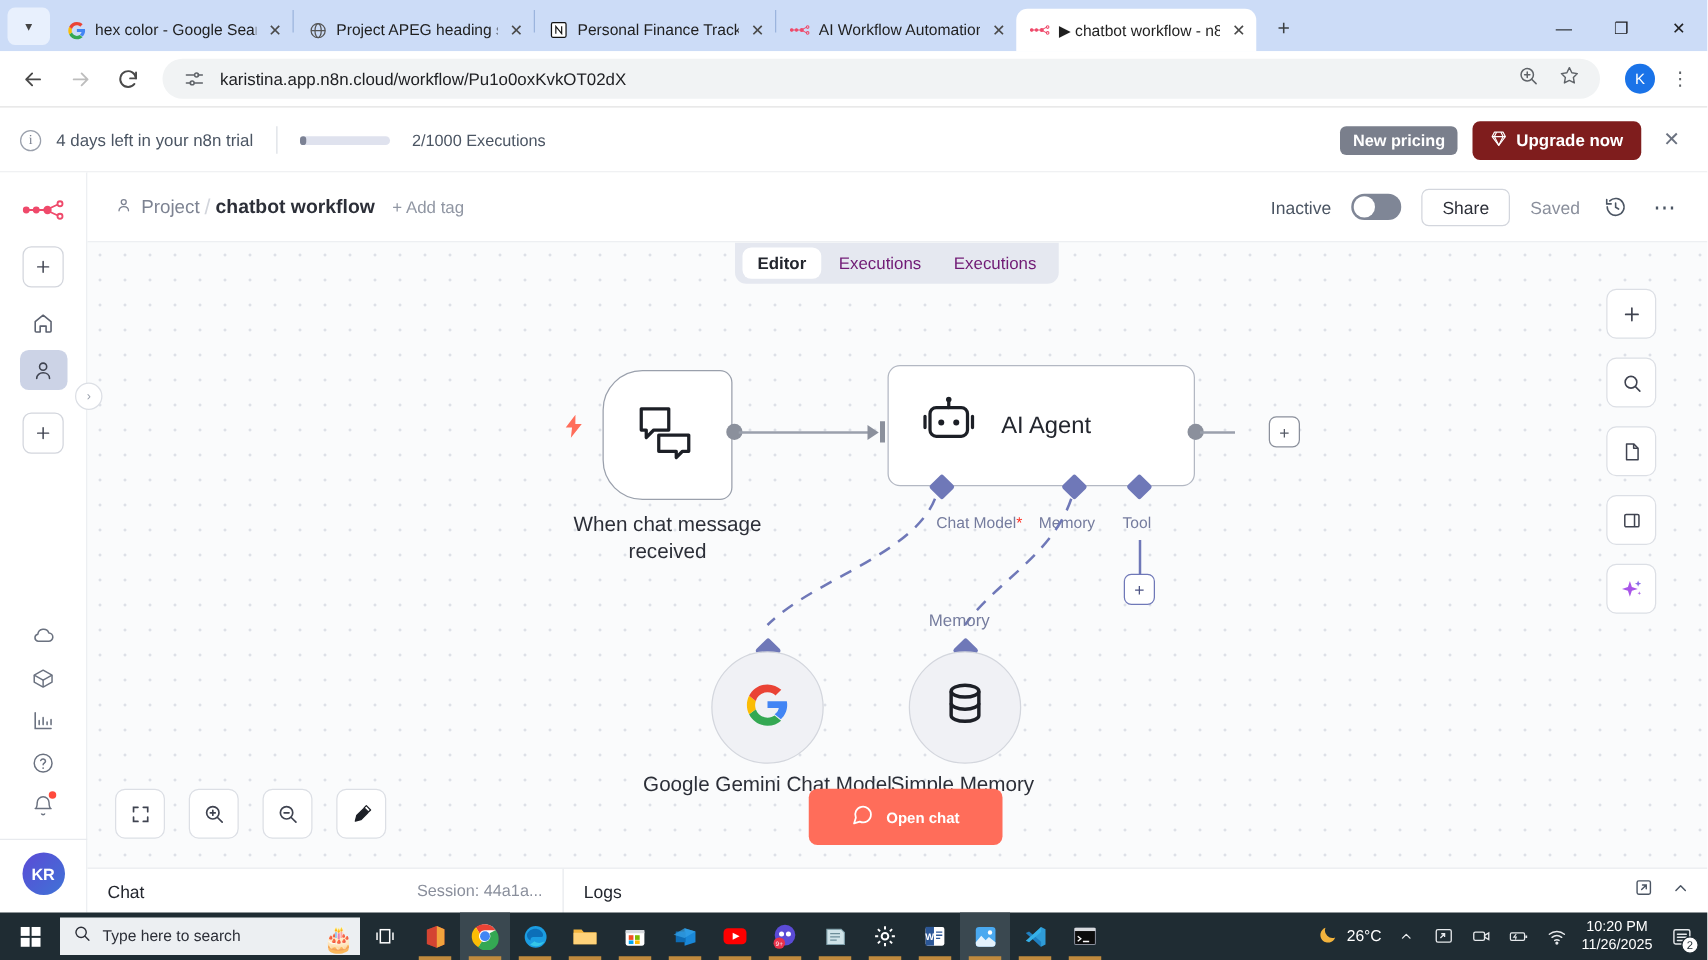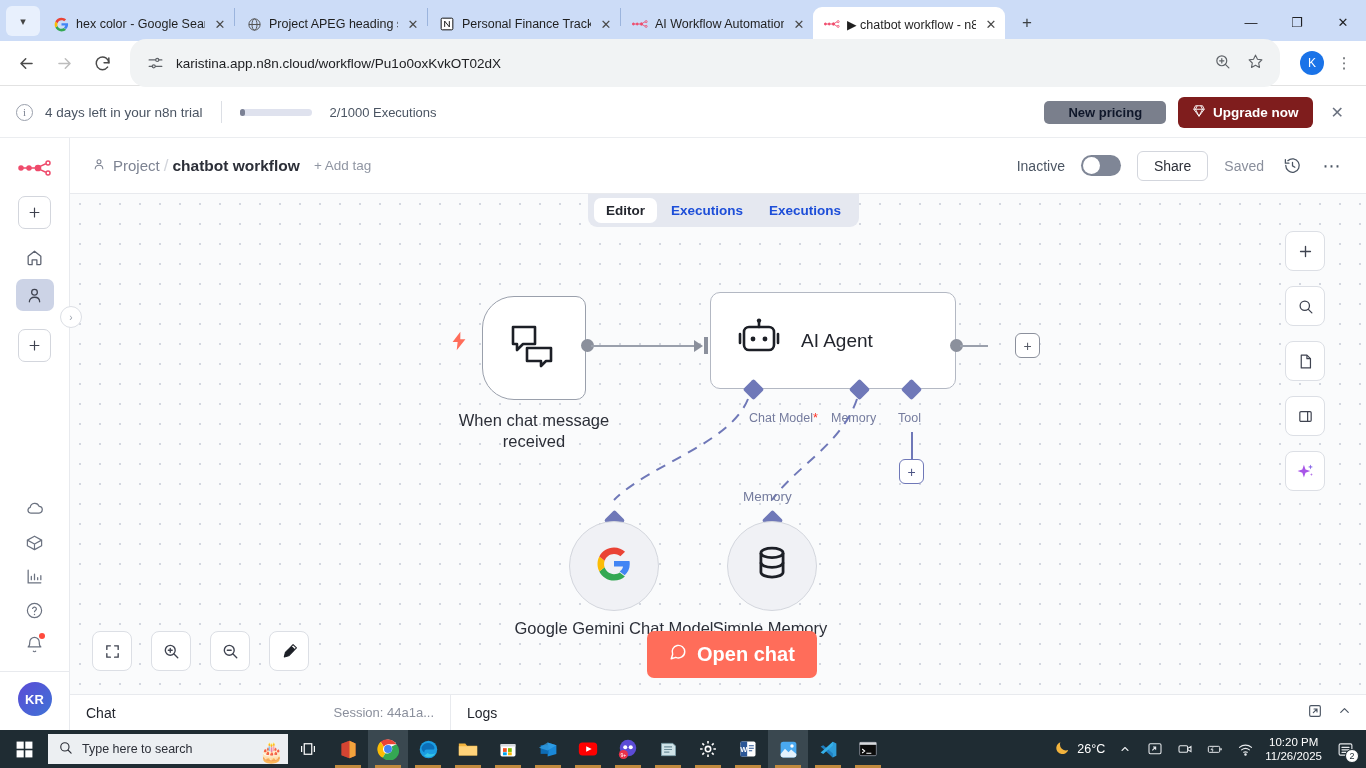--- a/index.html
+++ b/index.html
@@ -39,21 +39,21 @@
   .wincontrols div { width:46px; height:30px; display:flex; align-items:center; justify-content:center; color:#202124; font-size:13px; }
 
   .browser-toolbar {
     position: absolute; top: 41px; left: 0; width: 1366px; height: 45px;
     background: #fff; display: flex; align-items: center; padding: 0 10px;
     border-bottom: 1px solid #e2e2e2;
   }
   .navbtn { width:32px; height:32px; display:flex; align-items:center; justify-content:center; color:#4a4a4a; margin-right:6px; }
   .navbtn.dim { color: #bdbdbd; }
   .omnibox {
-    flex: 1; height: 48px; background: #f1f3f4; border-radius: 16px;
+    flex: 1; height: 32px; background: #f1f3f4; border-radius: 16px;
     display: flex; align-items: center; padding: 0 8px 0 14px; margin: 0 6px;
   }
   .omni-icon { width:22px; height:22px; display:flex; align-items:center; justify-content:center; color:#5f6368; margin-right:10px;}
   .omni-url { flex:1; font-size:13.5px; color:#202124; }
   .omni-right { display:flex; align-items:center; gap:16px; padding-right:8px; color:#5f6368; }
   .profile-av { width:24px; height:24px; border-radius:50%; background:#1a73e8; color:#fff; font-size:12px; display:flex; align-items:center; justify-content:center; margin-left:14px;}
   .kebab { width:24px; display:flex; align-items:center; justify-content:center; color:#5f6368; font-size:15px; margin-left:8px;}
 
   
   .trial-banner {
@@ -62,21 +62,21 @@
     display:flex; align-items:center; padding:0 16px;
   }
   .trial-left { display:flex; align-items:center; gap:12px; }
   .info-circle { width:17px; height:17px; border-radius:50%; border:1.4px solid #9aa0ac; color:#7d8392; font-size:11px; display:flex; align-items:center; justify-content:center; font-family:"Liberation Serif",serif;}
   .trial-text { font-size:13.5px; color:#4b5563; }
   .vdiv { width:1px; height:22px; background:#dcdfe5; margin:0 6px; }
   .progress-track { width:72px; height:7px; border-radius:4px; background:#dfe2ee; position:relative; }
   .progress-fill { position:absolute; left:0; top:0; height:7px; width:5px; border-radius:4px; background:#7b8194; }
   .exec-text { font-size:13px; color:#4b5563; margin-left:6px; }
   .trial-right { margin-left:auto; display:flex; align-items:center; gap:12px; }
-  .pill-new { background:#7a7f8c; color:#0f172a; font-size:13px; font-weight:bold; padding:4px 24px; border-radius:5px; }
+  .pill-new { background:#7a7f8c; color:#ffffff; font-size:13px; font-weight:bold; padding:4px 10px; border-radius:5px; }
   .btn-upgrade { background:#7f1d1d; color:#fff; font-size:13.5px; font-weight:bold; padding:7px 14px; border-radius:6px; display:flex; align-items:center; gap:7px; }
   .banner-x { color:#6b7280; font-size:16px; padding:0 6px; }
 
   
   .rail {
     position:absolute; top:138px; left:0; width:70px; height:592px;
     background:#fff; border-right:1px solid #e8eaee;
     display:flex; flex-direction:column; align-items:center;
   }
   .rail-logo { margin-top:20px; }
@@ -117,21 +117,21 @@
     position:absolute; top:194px; left:70px; width:1296px; height:500px;
     background-color:#fafbfc;
     background-image: radial-gradient(#d3d7e0 1px, transparent 1px);
     background-size: 20px 20px;
     overflow:hidden;
   }
   .tabs-pill {
     position:absolute; top:0px; left:518px; height:33px; background:#e5e8f0;
     border-radius:0 0 9px 9px; display:flex; align-items:center; padding:0 6px; gap:2px; z-index:5;
   }
-  .tab-chip { font-size:13.5px; color:#1d4ed8; padding:5px 12px; border-radius:7px;font-weight:bold; }
+  .tab-chip { font-size:13.5px; color:#701a75; padding:5px 12px; border-radius:7px; }
   .tab-chip.active { background:#fff; color:#23262e; font-weight:bold; }
 
   
   .node-trigger {
     position:absolute; left:412px; top:102px; width:104px; height:104px;
     background:#fff; border:1.6px solid #9aa0ac; border-radius:32px 10px 10px 32px;
     display:flex; align-items:center; justify-content:center;
   }
   .node-agent {
     position:absolute; left:640px; top:98px; width:246px; height:97px;
@@ -168,21 +168,21 @@
   .sub-label { position:absolute; text-align:center; font-size:16.5px; color:#2c2f38; line-height:1.28; width:200px; }
   .vline { position:absolute; width:1.8px; background:#6f78b8; }
 
   
   .canvas-btn {
     position:absolute; width:40px; height:40px; background:#fff; border:1px solid #dcdfe5;
     border-radius:8px; display:flex; align-items:center; justify-content:center; color:#3f4350;
   }
   .open-chat-btn {
     position:absolute; left:577px; top:437px; background:#ff6d5a; color:#fff;
-    border-radius:7px; padding:12px 22px; font-size:20px; font-weight:bold;
+    border-radius:7px; padding:12px 34px; font-size:12px; font-weight:bold;
     display:flex; align-items:center; gap:10px; z-index:8;
   }
 
   
   .bottom-strip {
     position:absolute; top:694px; left:70px; width:1296px; height:36px;
     background:#fff; border-top:1px solid #e8eaee; display:flex; align-items:center;
   }
   .bs-chat { width:380px; height:36px; display:flex; align-items:center; padding:0 16px; }
   .bs-chat .t { font-size:14px; color:#23262e; }

